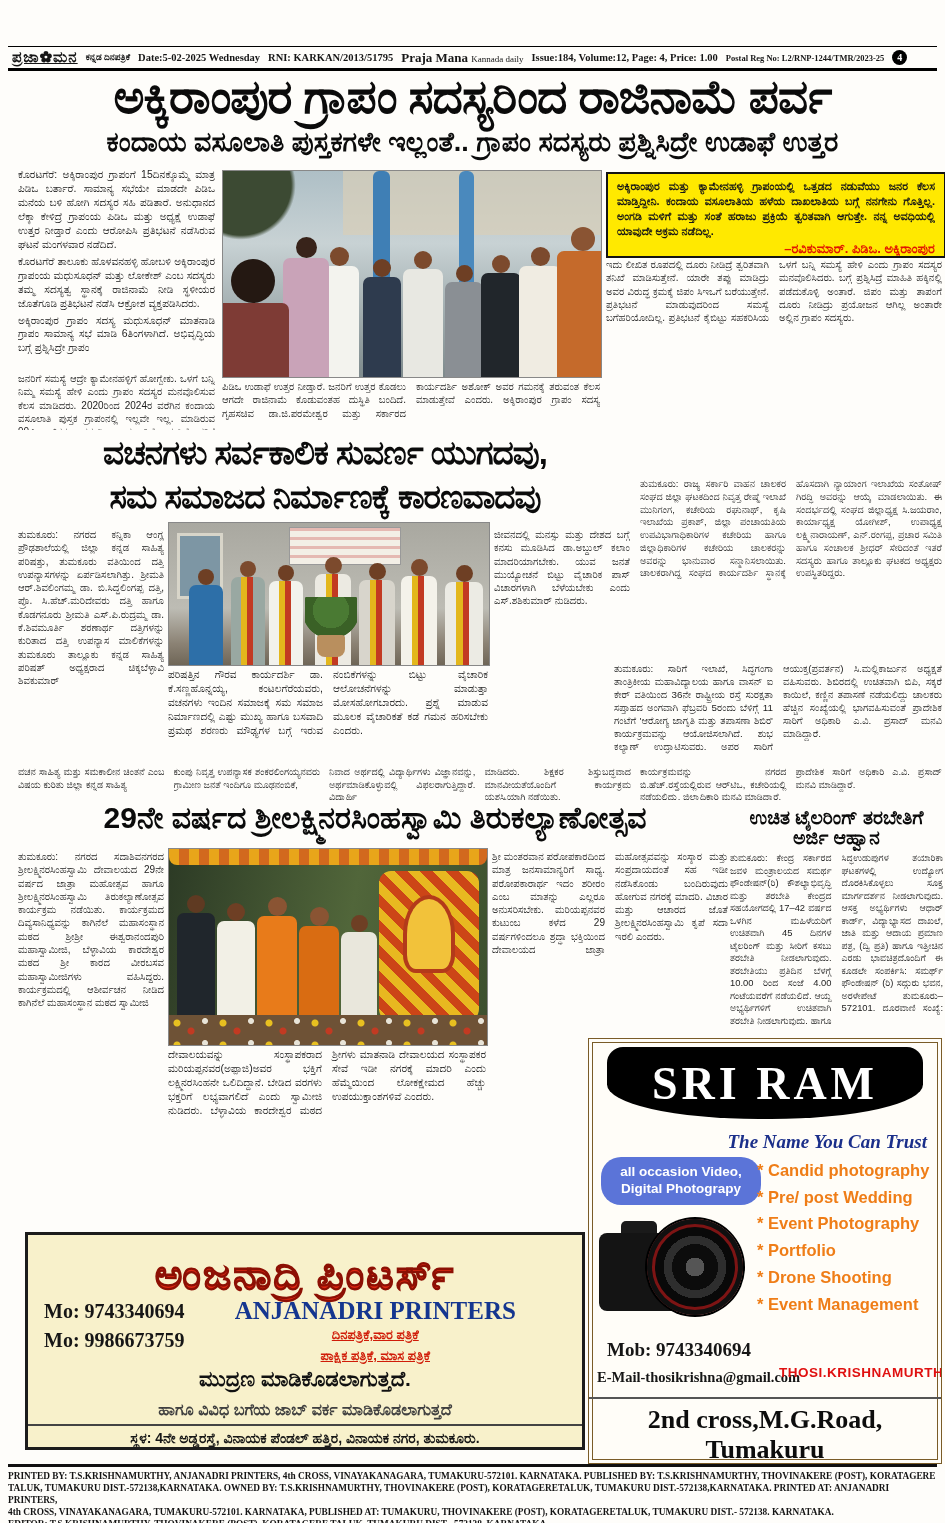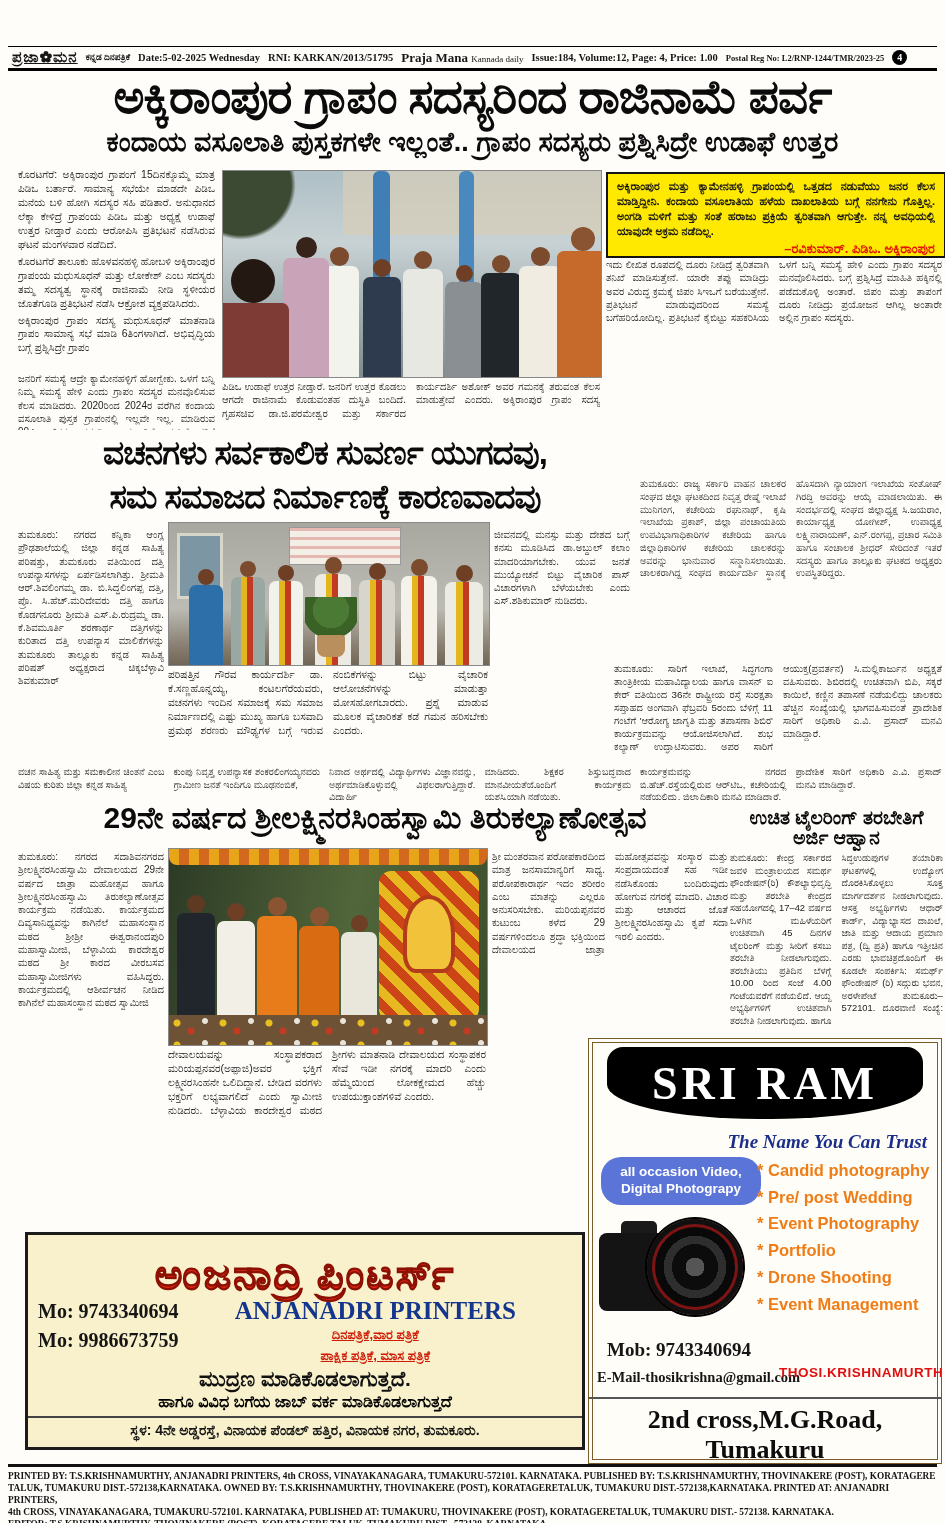--- a/index.html
+++ b/index.html
@@ -33,21 +33,21 @@
          line-height:1.35;text-align:justify;overflow:hidden;}
   .quote .by{display:block;text-align:right;color:#e31500;font-size:13px;margin-top:2px;}
   
   .anj{background:#f8f1cb;border:3px solid #1c1c1c;text-align:center;overflow:hidden;}
   .anj .t{font-family:"Liberation Serif",serif;font-size:42px;font-weight:bold;color:#e02712;
           -webkit-text-stroke:1px #8c1004;letter-spacing:2px;line-height:1.05;margin-top:18px;}
   .anj .mo{font-family:"Liberation Serif",serif;font-size:20px;font-weight:bold;text-align:left;line-height:1.45;}
   .anj .en{font-family:"Liberation Serif",serif;font-size:25px;font-weight:bold;color:#15368f;}
   .anj .rl{color:#d01c08;font-size:13px;font-weight:bold;text-decoration:underline;line-height:1.6;}
   .anj .big{font-size:21px;font-weight:bold;color:#111;}
-  .anj .med{font-size:16px;font-weight:bold;color:#000000;margin-top:2px;}
+  .anj .med{font-size:16px;font-weight:bold;color:#404040;margin-top:10px;}
   .anj .addr{border-top:2px solid #444;margin-top:5px;padding-top:4px;font-size:14px;font-weight:bold;}
   .sri{background:#fffdf8;border:1px solid #7a5c28;box-shadow:inset 0 0 0 3px #fffdf8,inset 0 0 0 4px #7a5c28;
        overflow:hidden;text-align:center;}
   .sri .ban{margin:8px auto 0;width:316px;height:72px;background:#000000;color:#fff;
             border-radius:16px 16px 48% 48%;display:flex;align-items:center;justify-content:center;
             font-family:"Liberation Serif",serif;font-size:46px;font-weight:bold;letter-spacing:4px;}
   .sri .tag{font-family:"Liberation Serif",serif;font-style:italic;font-weight:bold;font-size:19px;color:#1b2f8a;margin:12px 14px 2px 0;text-align:right;}
   .sri .pill{position:absolute;left:12px;top:118px;width:148px;background:#5b74d8;color:#fff;border-radius:20px;
              font-size:13.5px;font-weight:bold;padding:7px 6px;line-height:1.25;}
   .sri .list{position:absolute;left:168px;top:118px;width:176px;text-align:left;color:#ef7d17;
@@ -235,21 +235,21 @@
     <i class="abs" style="left:0;bottom:0;right:0;height:30px;background:#6e5236;background-image:radial-gradient(circle at 8px 8px,#e8c020 3px,transparent 4px),radial-gradient(circle at 22px 16px,#c23a22 3px,transparent 4px),radial-gradient(circle at 36px 6px,#e8e4d8 2.5px,transparent 3.5px);background-size:46px 22px;"></i>
   </div>
 
   <div class="abs txt c2" style="left:168px;top:1048px;width:318px;height:180px;">ದೇವಾಲಯವನ್ನು ಸಂಸ್ಥಾಪಕರಾದ ಮರಿಯಪ್ಪನವರ(ಅಪ್ಪಾಜಿ)ಅವರ ಭಕ್ತಿಗೆ ಲಕ್ಷ್ಮಿನರಸಿಂಹನೇ ಒಲಿದಿದ್ದಾನೆ. ಬೇಡಿದ ವರಗಳು ಭಕ್ತರಿಗೆ ಲಭ್ಯವಾಗಲಿದೆ ಎಂದು ಸ್ವಾಮೀಜಿ ನುಡಿದರು. ಬೆಳ್ಳಾವಿಯ ಕಾರದೇಶ್ವರ ಮಠದ ಶ್ರೀಗಳು ಮಾತನಾಡಿ ದೇವಾಲಯದ ಸಂಸ್ಥಾಪಕರ ಸೇವೆ ಇಡೀ ನಗರಕ್ಕೆ ಮಾದರಿ ಎಂದು ಹೆಮ್ಮೆಯಿಂದ ಲೋಕಕ್ಷೇಮದ ಹೆಚ್ಚು ಉಪಯುಕ್ತಾಂಶಗಳಿವೆ ಎಂದರು.</div>
   <div class="abs txt c2" style="left:492px;top:850px;width:236px;height:378px;font-size:10px;">ಶ್ರೀ ಮಂತರವಾನ ಪರೋಪಕಾರದಿಂದ ಮಾತ್ರ ಜನಸಾಮಾನ್ಯರಿಗೆ ಸಾಧ್ಯ. ಪರೋಪಕಾರಾರ್ಥ ಇದಂ ಶರೀರಂ ಎಂಬ ಮಾತನ್ನು ಎಲ್ಲರೂ ಅನುಸರಿಸಬೇಕು. ಮರಿಯಪ್ಪನವರ ಕುಟುಂಬ ಕಳೆದ 29 ವರ್ಷಗಳಿಂದಲೂ ಶ್ರದ್ಧಾ ಭಕ್ತಿಯಿಂದ ದೇವಾಲಯದ ಜಾತ್ರಾ ಮಹೋತ್ಸವವನ್ನು ಸಂಸ್ಕಾರ ಮತ್ತು ಸಂಪ್ರದಾಯದಂತೆ ಸಹ ಇಡೀ ನಡೆಸಿಕೊಂಡು ಬಂದಿರುವುದು ಹೋಗುವ ನಗರಕ್ಕೆ ಮಾದರಿ. ವಿಚಾರ ಮತ್ತು ಆಚಾರದ ಜೊತೆ ಶ್ರೀಲಕ್ಷ್ಮಿನರಸಿಂಹಸ್ವಾಮಿ ಕೃಪೆ ಸದಾ ಇರಲಿ ಎಂದರು.</div>
 
   <div class="abs txt c2" style="left:730px;top:852px;width:213px;height:182px;font-size:9.4px;">ತುಮಕೂರು: ಕೇಂದ್ರ ಸರ್ಕಾರದ ಜವಳಿ ಮಂತ್ರಾಲಯದ ಸಮರ್ಥ ಫೌಂಡೇಷನ್(ರಿ) ಕೌಶಲ್ಯಾಭಿವೃದ್ಧಿ ಮತ್ತು ತರಬೇತಿ ಕೇಂದ್ರದ ಸಹಯೋಗದಲ್ಲಿ 17–42 ವರ್ಷದ ಒಳಗಿನ ಮಹಿಳೆಯರಿಗೆ ಉಚಿತವಾಗಿ 45 ದಿನಗಳ ಟೈಲರಿಂಗ್ ಮತ್ತು ಸೀರಿಗೆ ಕಸಬು ತರಬೇತಿ ನೀಡಲಾಗುವುದು. ತರಬೇತಿಯು ಪ್ರತಿದಿನ ಬೆಳಗ್ಗೆ 10.00 ರಿಂದ ಸಂಜೆ 4.00 ಗಂಟೆಯವರೆಗೆ ನಡೆಯಲಿದೆ. ಆಯ್ದ ಅಭ್ಯರ್ಥಿಗಳಿಗೆ ಉಚಿತವಾಗಿ ತರಬೇತಿ ನೀಡಲಾಗುವುದು. ಹಾಗೂ ಸಿದ್ಧಉಡುಪುಗಳ ತಯಾರಿಕಾ ಘಟಕಗಳಲ್ಲಿ ಉದ್ಯೋಗ ದೊರಕಿಸಿಕೊಳ್ಳಲು ಸೂಕ್ತ ಮಾರ್ಗದರ್ಶನ ನೀಡಲಾಗುವುದು. ಆಸಕ್ತ ಅಭ್ಯರ್ಥಿಗಳು ಆಧಾರ್ ಕಾರ್ಡ್, ವಿದ್ಯಾಭ್ಯಾಸದ ದಾಖಲೆ, ಜಾತಿ ಮತ್ತು ಆದಾಯ ಪ್ರಮಾಣ ಪತ್ರ, (ದ್ವಿ ಪ್ರತಿ) ಹಾಗೂ ಇತ್ತೀಚಿನ ಎರಡು ಭಾವಚಿತ್ರದೊಂದಿಗೆ ಈ ಕೂಡಲೇ ಸಂಪರ್ಕಿಸಿ: ಸಮರ್ಥ್ ಫೌಂಡೇಷನ್ (ರಿ) ಸದ್ಗುರು ಭವನ, ಅರಳೇಪೇಟೆ ತುಮಕೂರು–572101. ದೂರವಾಣಿ ಸಂಖ್ಯೆ: 9986824210. 9449740593,7019096001</div>
 
   <div class="abs anj" style="left:25px;top:1232px;width:554px;height:212px;">
     <div class="t">ಅಂಜನಾದ್ರಿ ಪ್ರಿಂಟರ್ಸ್</div>
-    <div style="display:flex;align-items:flex-start;padding:0 10px;">
+    <div style="display:flex;align-items:flex-start;padding:0 16px;">
       <div class="mo">
         <div>Mo: 9743340694</div>
         <div>Mo: 9986673759</div>
       </div>
       <div style="flex:1;">
         <div class="en">ANJANADRI PRINTERS</div>
         <div class="rl">ದಿನಪತ್ರಿಕೆ,ವಾರ ಪತ್ರಿಕೆ</div>
         <div class="rl">ಪಾಕ್ಷಿಕ ಪತ್ರಿಕೆ, ಮಾಸ ಪತ್ರಿಕೆ</div>
       </div>
     </div>

